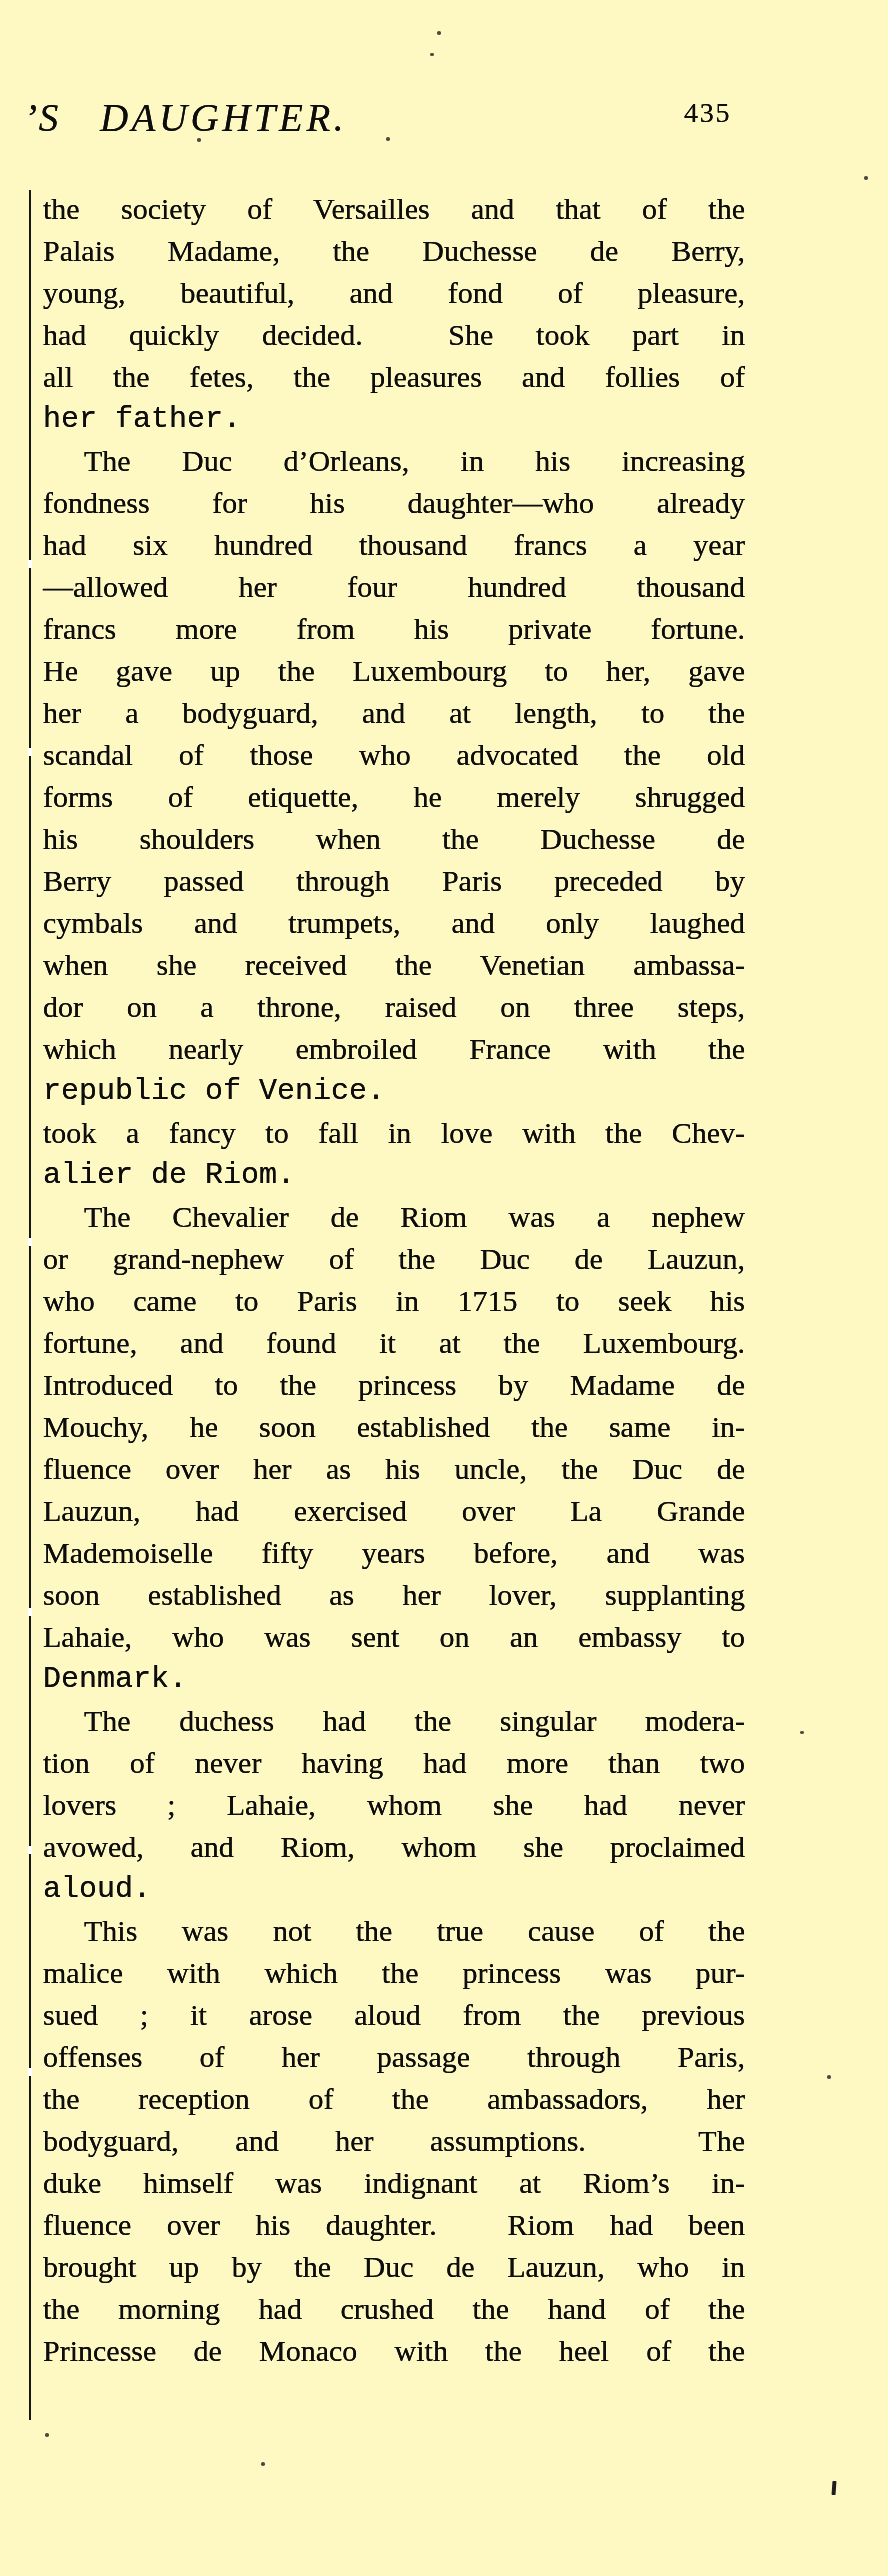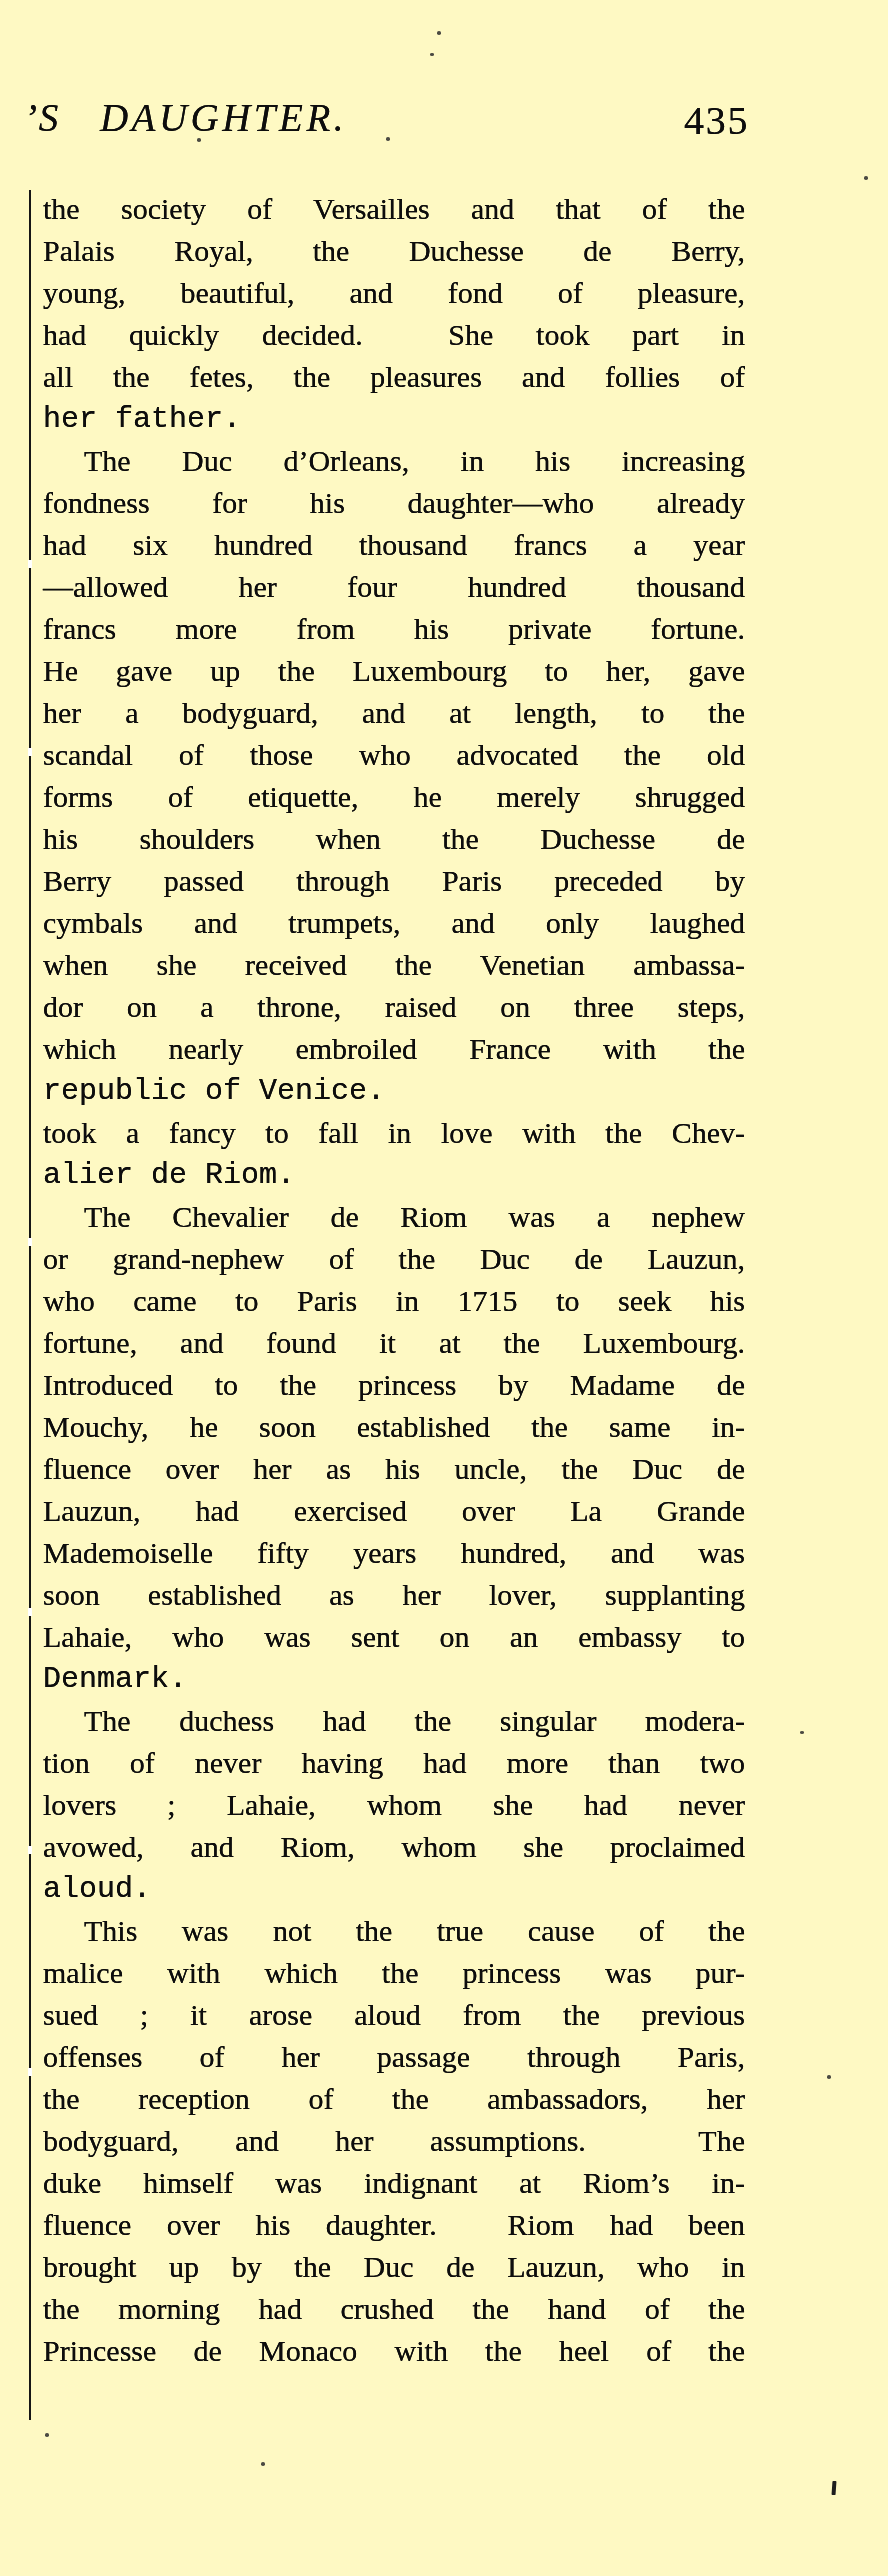--- a/index.html
+++ b/index.html
@@ -15,21 +15,21 @@
   }
   
   .running-header {
     position:absolute; top:95px; left:24px;
     font-style:italic; font-size:39px; letter-spacing:1.7px; white-space:nowrap;
   }
   .running-header .frag  { display:inline-block; }
   .running-header .word  { display:inline-block; margin-left:40px; letter-spacing:3.5px; }
   .page-number {
     position:absolute; top:97px; left:684px;
-    font-size:40px; letter-spacing:1.7px;
+    font-size:28px; letter-spacing:1.7px;
   }
   
   .gutter-rule {
     position:absolute; left:28.5px; top:190px; width:2.6px; height:2230px;
     background:#161616;
   }
   .gutter-rule .gap {
     position:absolute; left:-0.9px; width:4.3px; height:7.8px; background:#ffffff;
   }
   
@@ -68,21 +68,21 @@
     <span class="gap" style="top:370px"></span>
     <span class="gap" style="top:558px"></span>
     <span class="gap" style="top:1048px"></span>
     <span class="gap" style="top:1418px"></span>
     <span class="gap" style="top:1656px"></span>
     <span class="gap" style="top:1878px"></span>
   </div>
 
   <div class="text-column">
       <div class="line">the society of Versailles and that of the</div>
-      <div class="line">Palais Royal, the Duchesse de Berry,</div>
+      <div class="line">Palais Madame, the Duchesse de Berry,</div>
       <div class="line">young, beautiful, and fond of pleasure,</div>
       <div class="line">had quickly decided.&nbsp; She took part in</div>
       <div class="line">all the fetes, the pleasures and follies of</div>
       <div class="line last">her father.</div>
       <div class="line indent">The Duc d’Orleans, in his increasing</div>
       <div class="line">fondness for his daughter—who already</div>
       <div class="line">had six hundred thousand francs a year</div>
       <div class="line">—allowed her four hundred thousand</div>
       <div class="line">francs more from his private fortune.</div>
       <div class="line">He gave up the Luxembourg to her, gave</div>
@@ -99,21 +99,21 @@
       <div class="line">took a fancy to fall in love with the Chev-</div>
       <div class="line last">alier de Riom.</div>
       <div class="line indent">The Chevalier de Riom was a nephew</div>
       <div class="line">or grand-nephew of the Duc de Lauzun,</div>
       <div class="line">who came to Paris in 1715 to seek his</div>
       <div class="line">fortune, and found it at the Luxembourg.</div>
       <div class="line">Introduced to the princess by Madame de</div>
       <div class="line">Mouchy, he soon established the same in-</div>
       <div class="line">fluence over her as his uncle, the Duc de</div>
       <div class="line">Lauzun, had exercised over La Grande</div>
-      <div class="line">Mademoiselle fifty years hundred, and was</div>
+      <div class="line">Mademoiselle fifty years before, and was</div>
       <div class="line">soon established as her lover, supplanting</div>
       <div class="line">Lahaie, who was sent on an embassy to</div>
       <div class="line last">Denmark.</div>
       <div class="line indent">The duchess had the singular modera-</div>
       <div class="line">tion of never having had more than two</div>
       <div class="line">lovers ; Lahaie, whom she had never</div>
       <div class="line">avowed, and Riom, whom she proclaimed</div>
       <div class="line last">aloud.</div>
       <div class="line indent">This was not the true cause of the</div>
       <div class="line">malice with which the princess was pur-</div>

